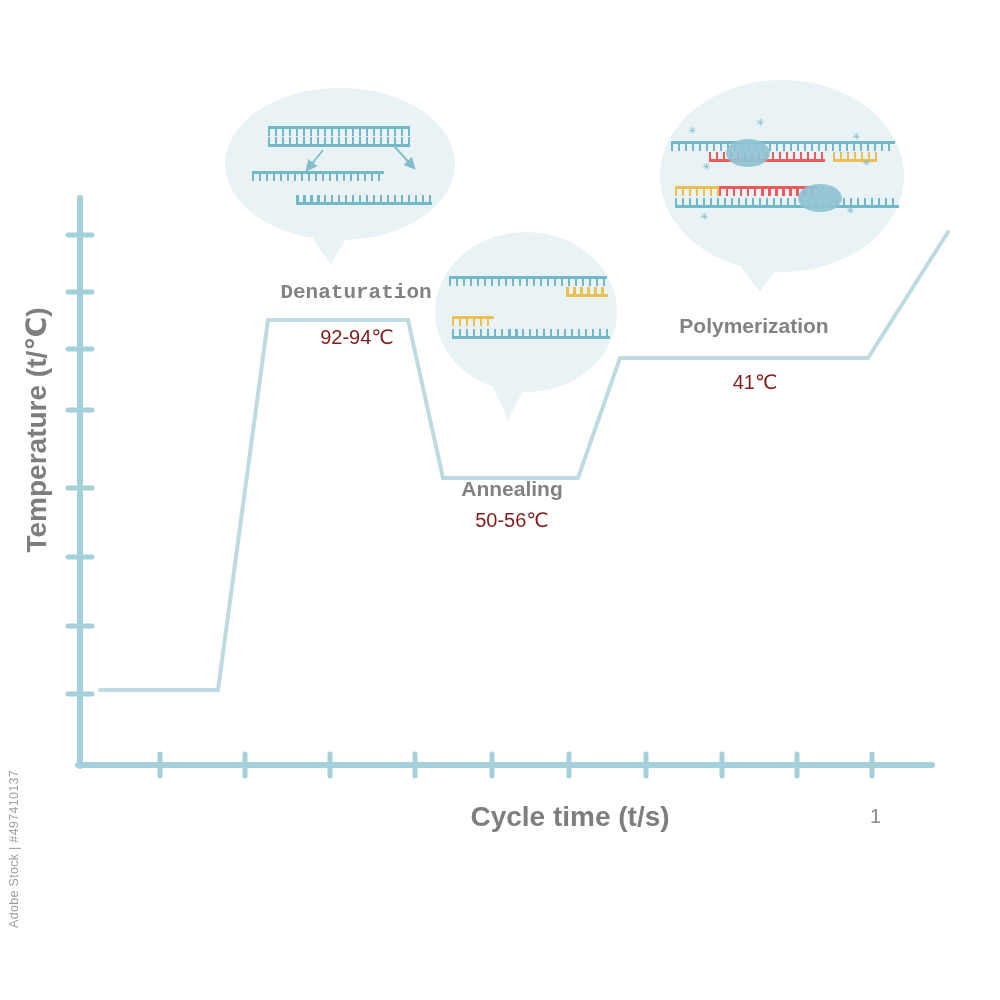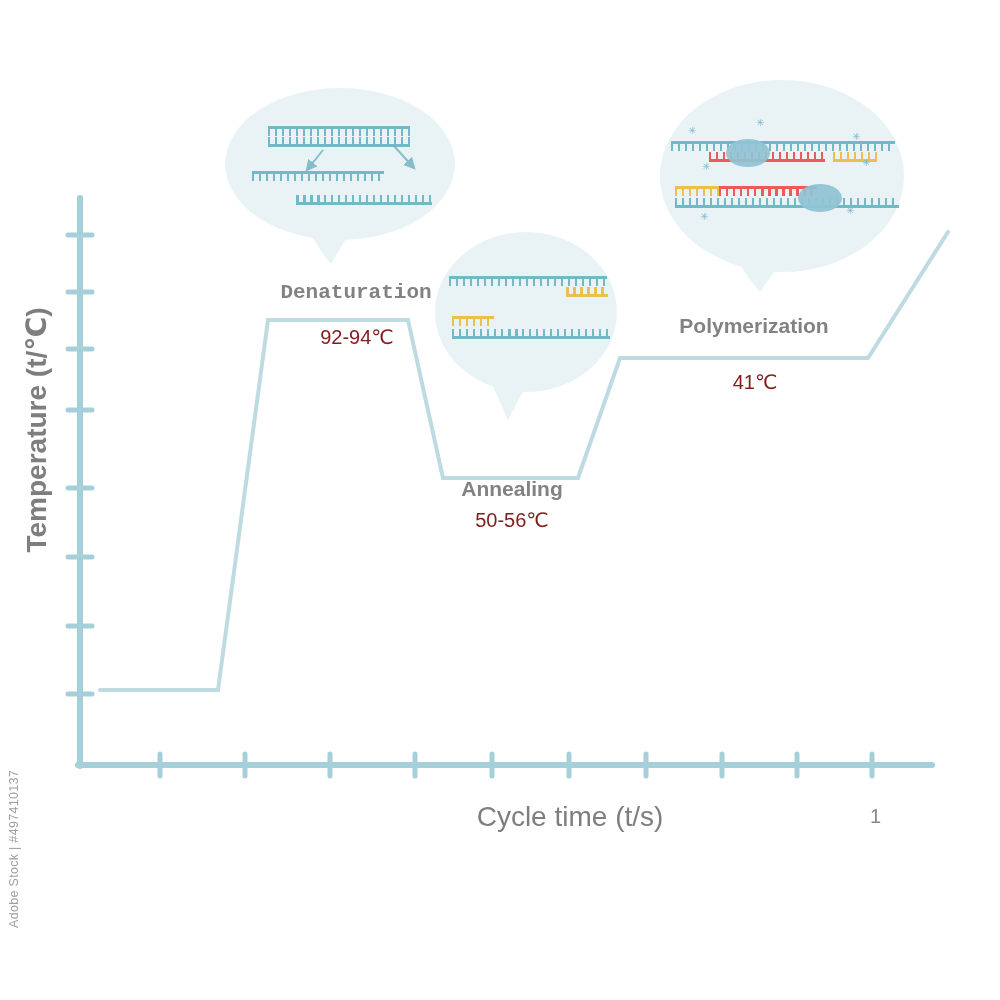--- a/index.html
+++ b/index.html
@@ -17,21 +17,21 @@
   .t-down{border-top:3px solid currentColor;background:repeating-linear-gradient(90deg,currentColor 0 2.5px,transparent 2.5px 7px);height:7px;}
   .t-up{border-bottom:3px solid currentColor;background:repeating-linear-gradient(90deg,currentColor 0 2.5px,transparent 2.5px 7px);height:7px;}
   .c-teal{color:#72b8c6}
   .c-yellow{color:#ecbf52}
   .c-red{color:#ed5a5e}
   .polymerase{position:absolute;border-radius:50%;background:#8fc3d2;opacity:.92;}
   .speck{position:absolute;color:#7fbcc9;font-size:10px;line-height:1;}
 
   .phase-name{position:absolute;transform:translateX(-50%);font-weight:bold;font-size:21px;color:#828282;white-space:nowrap;}
   .phase-temp{position:absolute;transform:translateX(-50%);font-size:20px;color:#7f1d1d;white-space:nowrap;}
-  .x-label{position:absolute;transform:translateX(-50%);font-weight:normal;font-size:28px;color:#7e7e7e;white-space:nowrap;}
+  .x-label{position:absolute;transform:translateX(-50%);font-weight:bold;font-size:28px;color:#7e7e7e;white-space:nowrap;}
   .y-label{position:absolute;left:36px;top:430px;transform:translate(-50%,-50%) rotate(-90deg);font-weight:bold;font-size:28px;color:#7e7e7e;white-space:nowrap;}
   .x-end{position:absolute;font-size:20px;color:#8a8a8a;}
   .watermark{position:absolute;left:14px;top:849px;transform:translate(-50%,-50%) rotate(-90deg);font-size:12.5px;color:#9f9f9f;white-space:nowrap;letter-spacing:.3px;}
 </style>
 </head>
 <body>
 
 <div class="stage">
 
   <svg width="1000" height="1000" viewBox="0 0 1000 1000">

